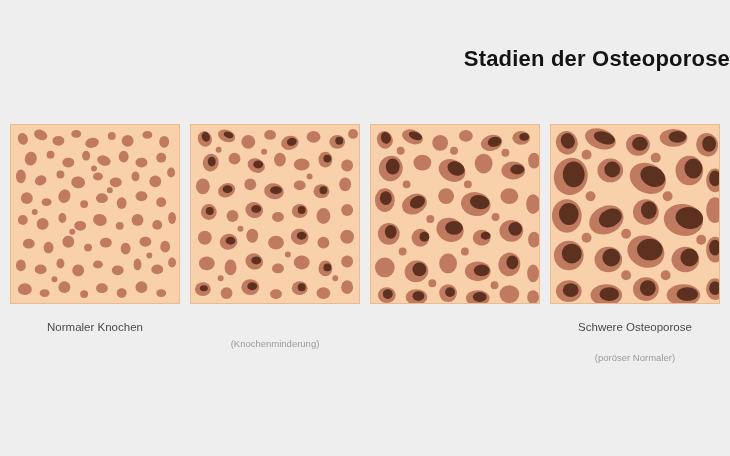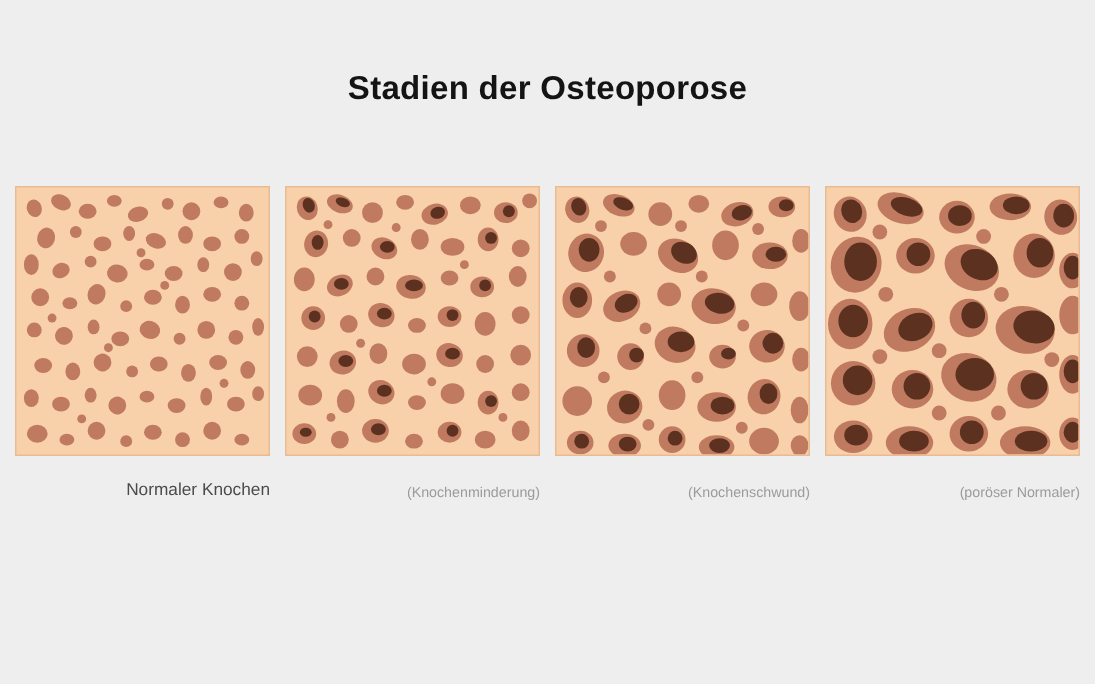--- a/index.html
+++ b/index.html
@@ -17,39 +17,39 @@
   .infographic {
     width: 730px;
     height: 456px;
     position: relative;
   }
   .page-title {
     position: absolute;
     top: 46px;
     left: 0;
     width: 730px;
-    text-align: center;
+    text-align: right;
     font-size: 22px;
     font-weight: bold;
     color: #141414;
     letter-spacing: 0.2px;
   }
   .panels {
     position: absolute;
     top: 124px;
     left: 10px;
     width: 710px;
     display: flex;
     gap: 10px;
   }
   .stage {
     width: 172px;
     display: flex;
     flex-direction: column;
-    align-items: flex-end;
+    align-items: center;
   }
   .bone-frame {
     width: 170px;
     height: 180px;
     border: 1px solid #e9bb93;
     background: #f8d0a9;
     overflow: hidden;
     position: relative;
     box-sizing: border-box;
   }
@@ -67,21 +67,21 @@
     font-size: 11.5px;
     color: #4b4b4b;
     display: block;
     max-width: 140px;
     margin: 0 auto;
   }
   .stage-sub {
     font-size: 9.5px;
     color: #9b9b9b;
     display: block;
-    margin-top: 3px;
+    margin-top: 18px;
   }
   .stage-sub:empty {
     display: none;
   }
 </style>
 </head>
 <body>
 
 <div class="infographic">
 
@@ -342,21 +342,20 @@
             <ellipse cx="48" cy="173" rx="6" ry="5"></ellipse>
             <ellipse cx="110" cy="174" rx="7" ry="5"></ellipse>
             <ellipse cx="80" cy="169" rx="5" ry="5"></ellipse>
             <ellipse cx="17" cy="171" rx="5" ry="5"></ellipse>
             <ellipse cx="116" cy="112" rx="5" ry="4"></ellipse>
             <ellipse cx="54" cy="113" rx="5" ry="5"></ellipse>
           </g>
         </svg>
       </div>
       <div class="stage-caption">
-        <span class="stage-sub">(Knochenschwund)</span>
       </div>
     </div>
 
     <div class="stage">
       <div class="bone-frame">
         <svg viewBox="0 0 170 180" preserveAspectRatio="none" aria-hidden="true">
           <rect x="0" y="0" width="170" height="180" fill="#f8d0a9"></rect>
           <g fill="#bf7a60">
             <ellipse cx="16" cy="18" rx="11" ry="12" transform="rotate(-20 16 18)"></ellipse>
             <ellipse cx="50" cy="14" rx="16" ry="10" transform="rotate(18 50 14)"></ellipse>
@@ -415,18 +414,19 @@
             <ellipse cx="59" cy="171" rx="10" ry="7"></ellipse>
             <ellipse cx="98" cy="165" rx="8" ry="8"></ellipse>
             <ellipse cx="138" cy="171" rx="11" ry="7"></ellipse>
             <ellipse cx="166" cy="165" rx="6" ry="7"></ellipse>
             <ellipse cx="166" cy="54" rx="6" ry="8"></ellipse>
             <ellipse cx="166" cy="124" rx="6" ry="8"></ellipse>
           </g>
         </svg>
       </div>
       <div class="stage-caption">
+        <span class="stage-label">Schwere Osteoporose</span>
         <span class="stage-sub">(poröser Normaler)</span>
       </div>
     </div>
 
   </div>
 </div>
 
 </body></html>

